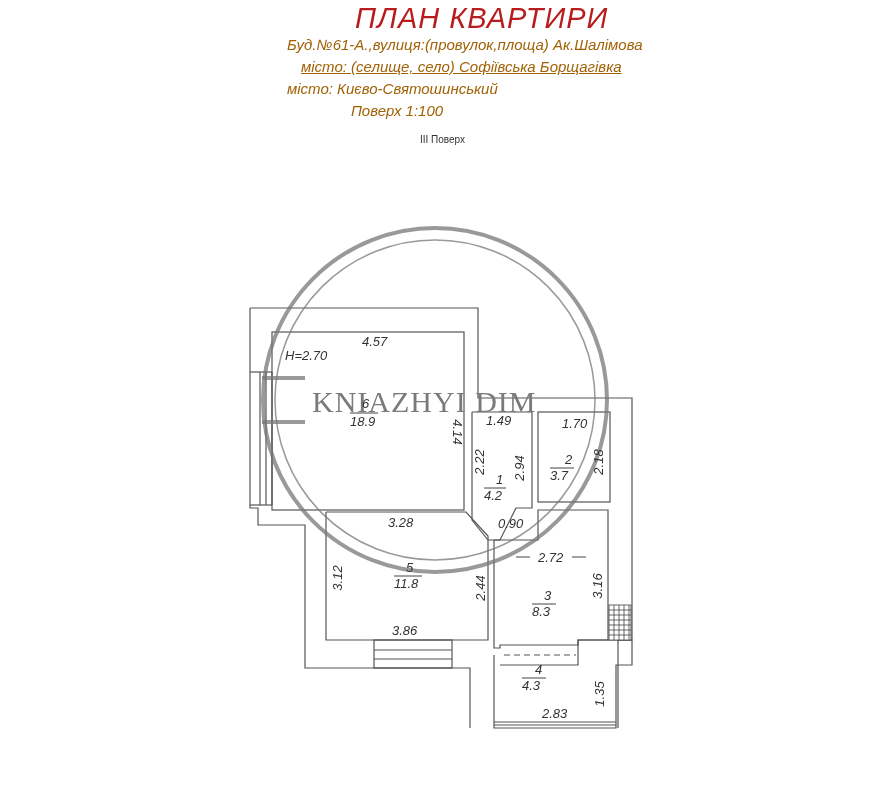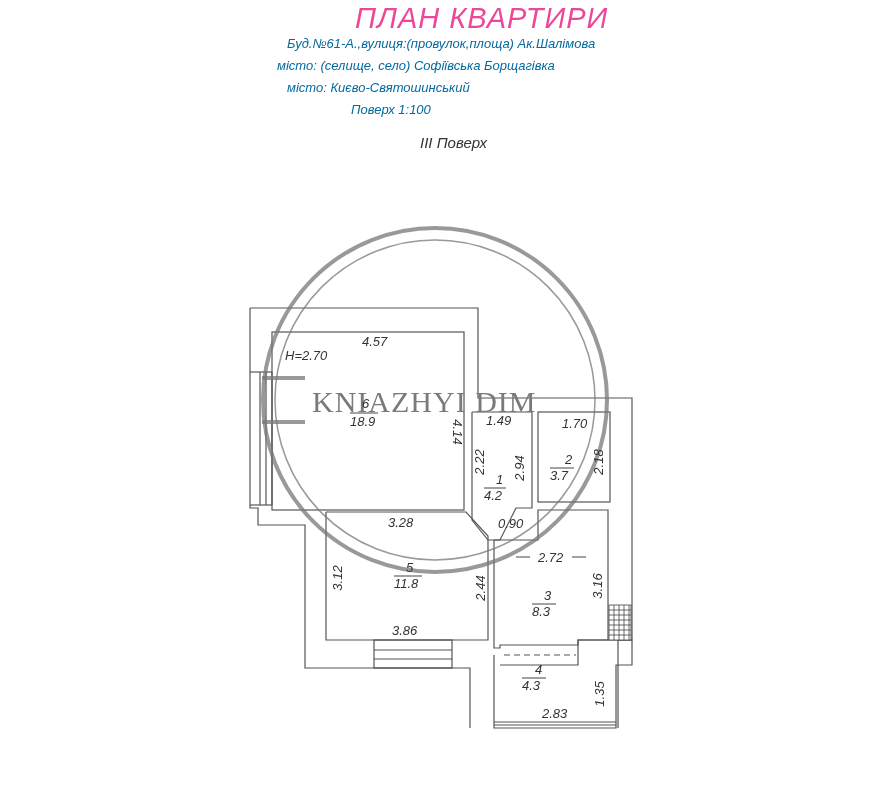--- a/index.html
+++ b/index.html
@@ -1,31 +1,31 @@
 <!DOCTYPE html>
 <html><head>
 <meta charset="utf-8">
 <style>
   html, body { margin: 0; padding: 0; background: #ffffff; }
   body { width: 869px; height: 800px; position: relative; overflow: hidden;
          font-family: "Liberation Sans", "DejaVu Sans", sans-serif; color: #222; }
   .title { position: absolute; left: 355px; top: 2px; font-size: 29px; font-style: italic;
-           letter-spacing: 1px; color: #ec4899; }
-  .info { position: absolute; font-size: 13px; font-style: italic; color: #0369a1; white-space: nowrap; }
-  .floor { position: absolute; left: 420px; top: 134px; font-size: 15px; font-style: italic; color: #333; }
+           letter-spacing: 1px; color: #b91c1c; }
+  .info { position: absolute; font-size: 15px; font-style: italic; color: #a16207; white-space: nowrap; }
+  .floor { position: absolute; left: 420px; top: 134px; font-size: 10px; color: #333; }
   svg.plan { position: absolute; left: 0; top: 0; }
   .lbl { font-family: "Liberation Sans", "DejaVu Sans", sans-serif; font-style: italic; font-size: 13px; fill: #333; }
   .wm { font-family: "Liberation Serif", "DejaVu Serif", serif; font-size: 30px; fill: #7a7a7a; letter-spacing: 1px; }
 </style>
 </head>
 <body>
 
 <div class="title">ПЛАН  КВАРТИРИ</div>
 <div class="info" style="left:287px; top:36px;">Буд.№61-А.,вулиця:(провулок,площа) Ак.Шалімова</div>
-<div class="info" style="left:277px; top:58px;">місто: (селище, село) Софіївська Борщагівка</div>
+<div class="info" style="left:301px; top:58px;text-decoration:underline;">місто: (селище, село) Софіївська Борщагівка</div>
 <div class="info" style="left:287px; top:80px;">місто: Києво-Святошинський</div>
 <div class="info" style="left:351px; top:102px;">Поверх 1:100</div>
 <div class="floor">III  Поверх</div>
 
 <svg class="plan" width="869" height="800" viewBox="0 0 869 800">
   <g fill="none" stroke="#555" stroke-width="1.2">
 
     <polyline points="250,308 478,308 478,398 632,398 632,640 618,640 618,728"></polyline>
     <polyline points="250,308 250,508 258,508 258,525 305,525 305,668 470,668 470,728"></polyline>
 

